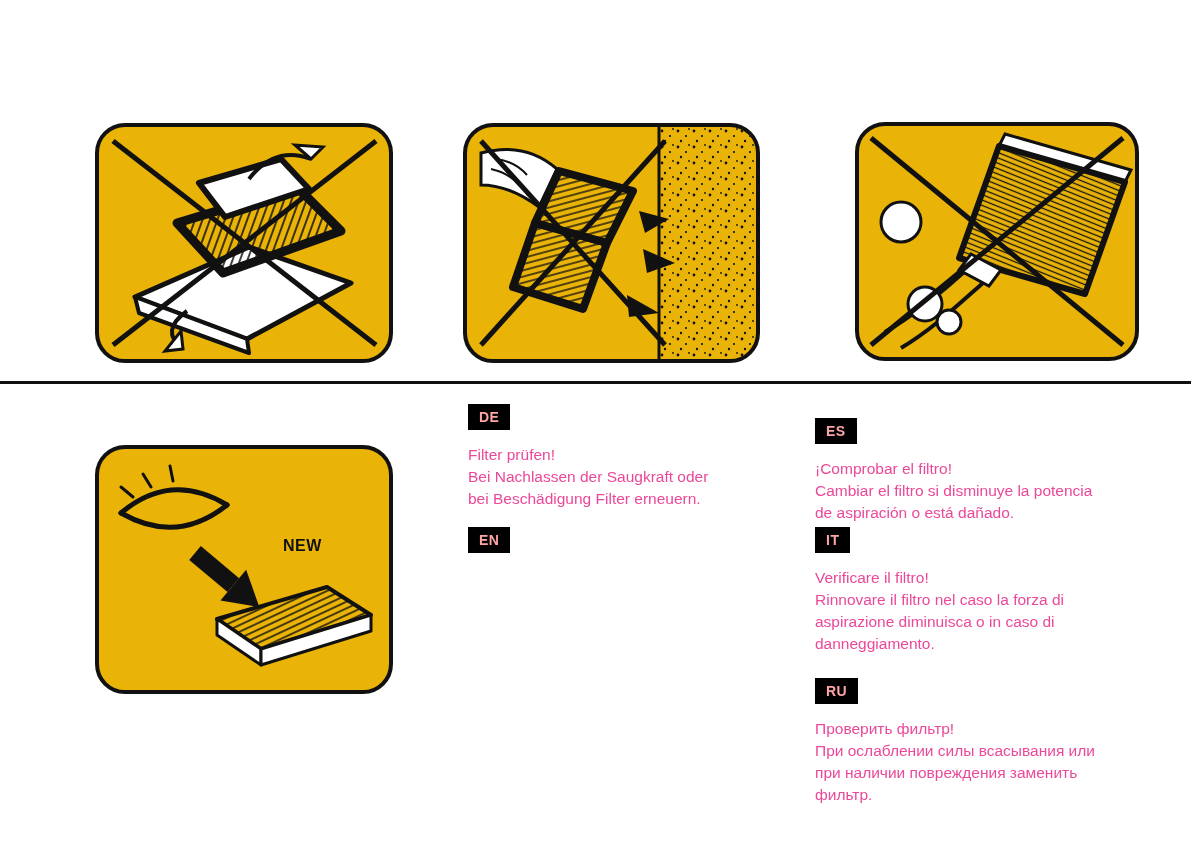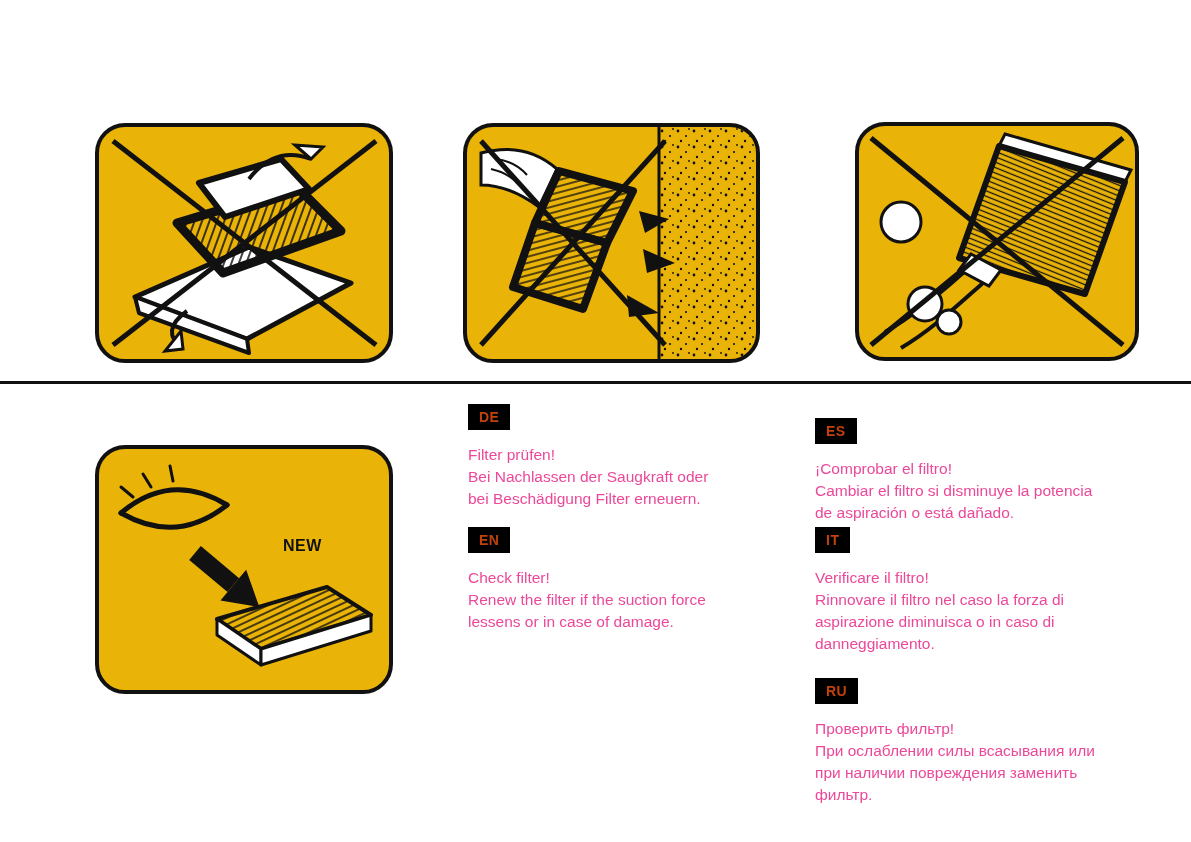--- a/index.html
+++ b/index.html
@@ -7,21 +7,21 @@
     position:relative;width:1191px;height:842px;background:#fff;
     font-family:"Liberation Sans",sans-serif;color:#111;overflow:hidden;
   }
   .round-box{
     position:absolute;border:4px solid #111;border-radius:30px;background:#eab308;overflow:hidden;
   }
   .round-box svg{display:block;width:100%;height:100%;}
   .divider{position:absolute;left:0;width:1191px;height:3px;background:#111;}
   .section{position:absolute;width:345px;}
   .lang-badge{
-    display:inline-block;background:#000;color:#c2410c;font-weight:bold;
+    display:inline-block;background:#000;color:#fca5a5;font-weight:bold;
     font-size:14px;line-height:1;padding:6px 11px;letter-spacing:.5px;
   }
   .lang-text{
     margin-top:14px;font-size:15.5px;line-height:22px;white-space:pre-line;color:#ec4899;
   }
   .new-label{
     position:absolute;font-weight:bold;font-size:16px;letter-spacing:.5px;color:#111;
   }
 </style>
 </head>
@@ -138,23 +138,20 @@
   </div>
 
   <div class="section" style="left:468px;top:404px;">
     <span class="lang-badge">DE</span>
     <div class="lang-text">Filter prüfen!
 Bei Nachlassen der Saugkraft oder
 bei Beschädigung Filter erneuern.</div>
   </div>
   <div class="section" style="left:468px;top:527px;">
     <span class="lang-badge">EN</span>
-    <div class="lang-text">Check filter!
-Renew the filter if the suction force
-lessens or in case of damage.</div>
   </div>
 
   <div class="section" style="left:815px;top:418px;">
     <span class="lang-badge">ES</span>
     <div class="lang-text">¡Comprobar el filtro!
 Cambiar el filtro si disminuye la potencia
 de aspiración o está dañado.</div>
   </div>
   <div class="section" style="left:815px;top:527px;">
     <span class="lang-badge">IT</span>

